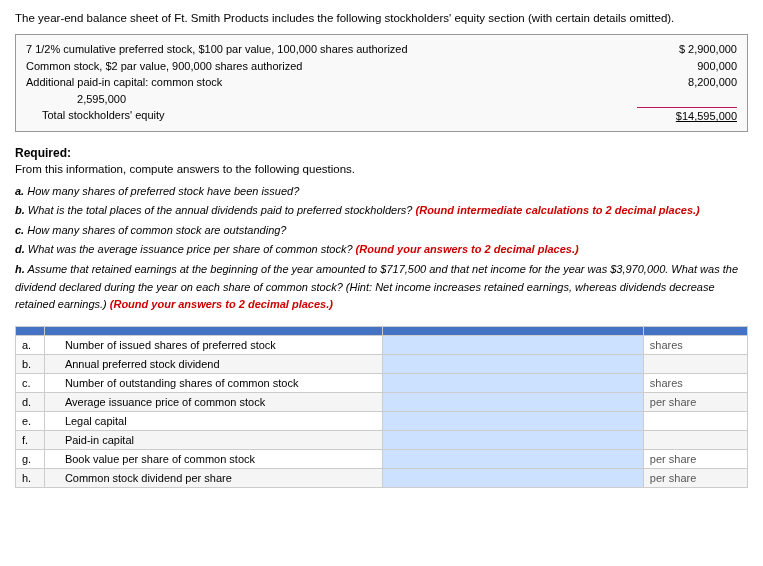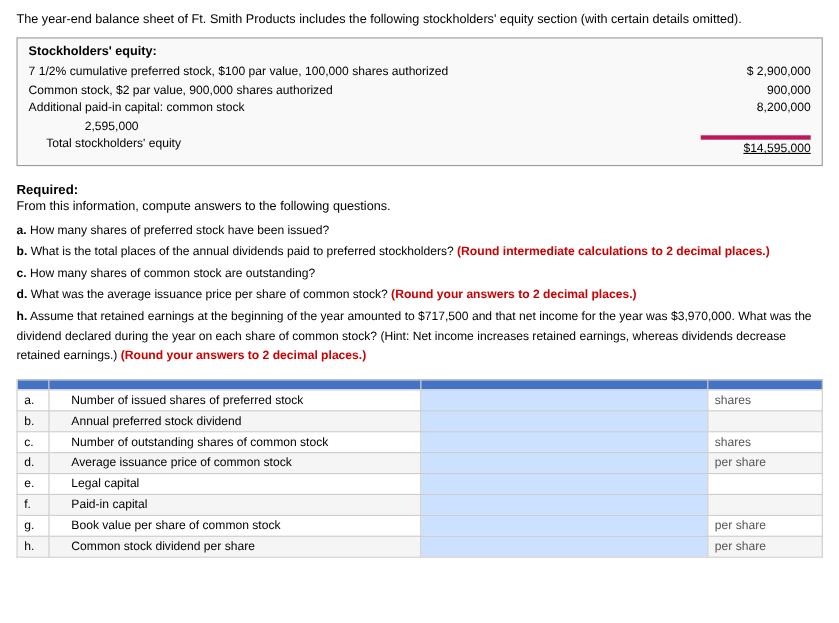--- a/index.html
+++ b/index.html
@@ -31,39 +31,40 @@
     .equity-row {
       display: flex;
       justify-content: space-between;
       font-size: 11px;
       line-height: 1.5;
     }
     .equity-row .label { flex: 1; }
     .equity-row .amount { text-align: right; min-width: 100px; }
     .equity-row.total .label { padding-left: 16px; }
     .equity-row.total .amount {
-      border-top: 4px solid #be185d;
+      border-top: 1px solid #be185d;
       font-weight: normal;
     }
     .required-section {
       margin-bottom: 10px;
     }
     .required-title {
       font-weight: bold;
       font-size: 12px;
       margin-bottom: 3px;
     }
     .required-subtitle {
       font-size: 11.5px;
       margin-bottom: 8px;
     }
     .questions p {
       font-size: 11px;
       line-height: 1.6;
       margin-bottom: 2px;
+      font-style: italic;
     }
     .questions .bold-red {
       color: #cc0000;
       font-weight: bold;
     }
     .questions .letter {
       font-weight: bold;
     }
     .answer-table {
       width: 100%;
@@ -103,21 +104,20 @@
     .underline-amount {
       text-decoration: underline;
     }
   </style>
 </head>
 <body>
 
 <p class="intro-text">The year-end balance sheet of Ft. Smith Products includes the following stockholders' equity section (with certain details omitted).</p>
 
 <div class="equity-section">
-  <div class="equity-title">Stockholders' equity:</div>
 
   <div class="equity-row">
     <span class="label">7 1/2% cumulative preferred stock, $100 par value, 100,000 shares authorized</span>
     <span class="amount">$ 2,900,000</span>
   </div>
   <div class="equity-row">
     <span class="label">Common stock, $2 par value, 900,000 shares authorized</span>
     <span class="amount">900,000</span>
   </div>
   <div class="equity-row">

